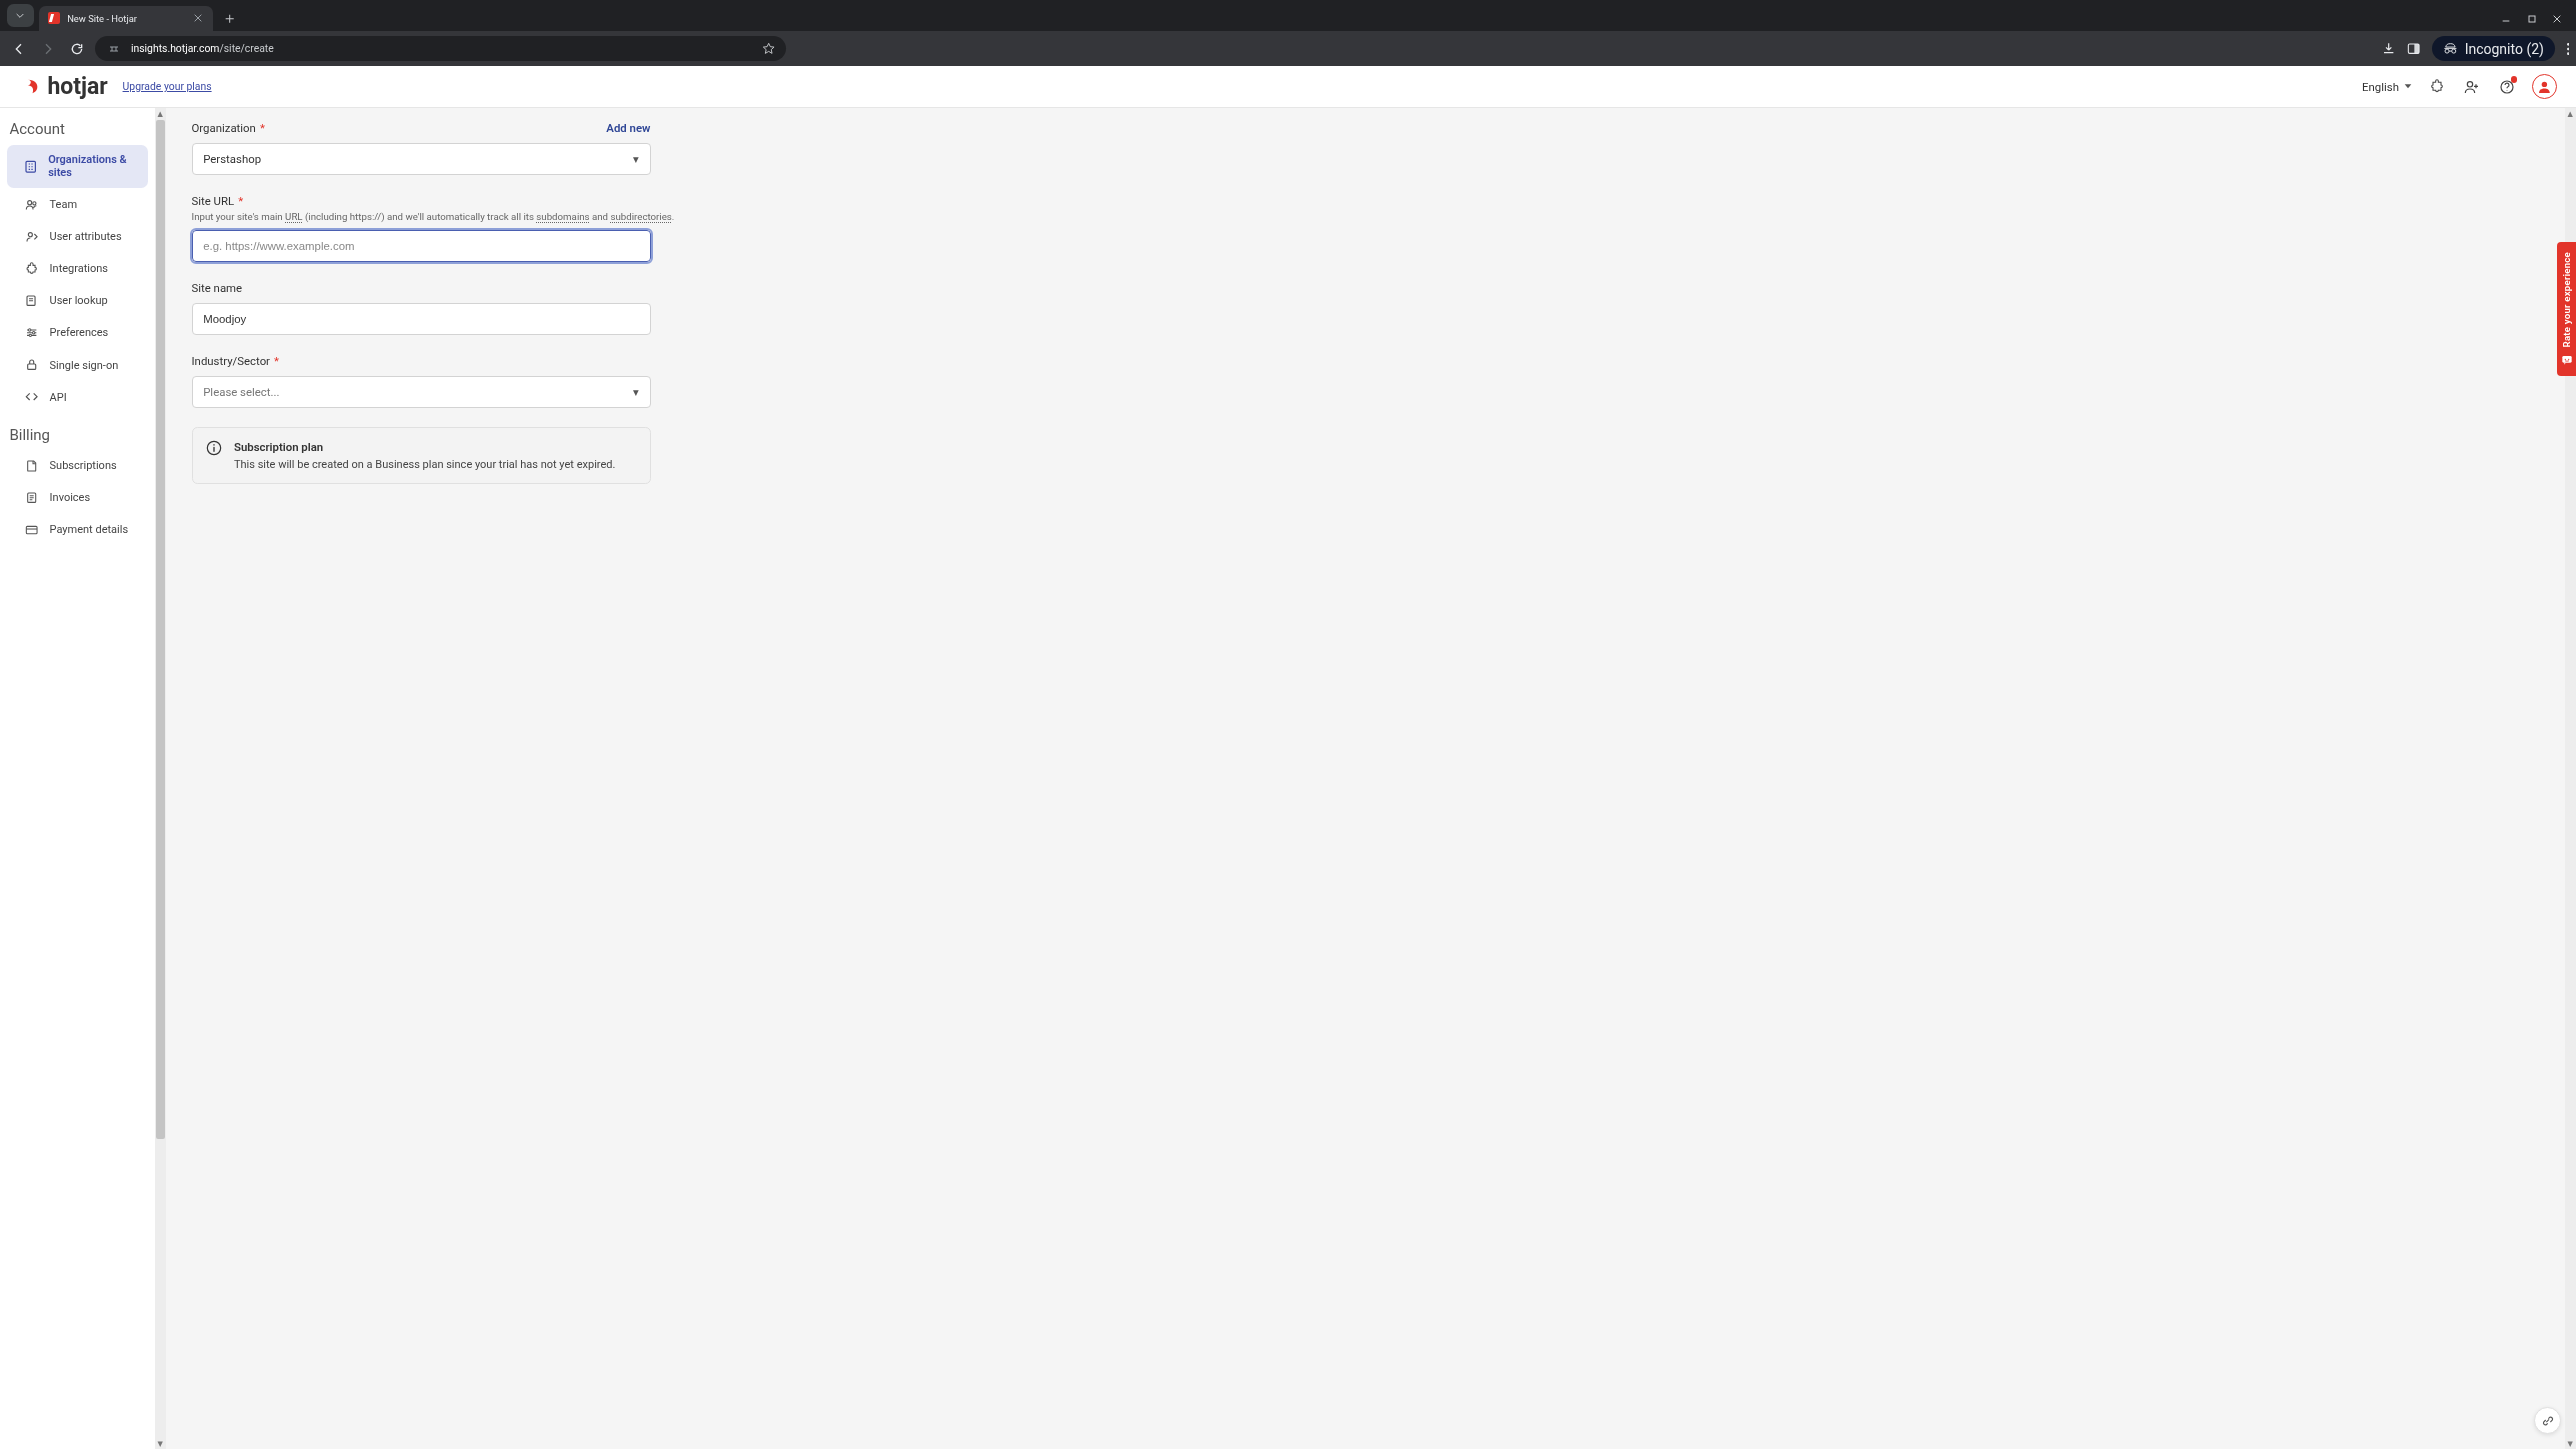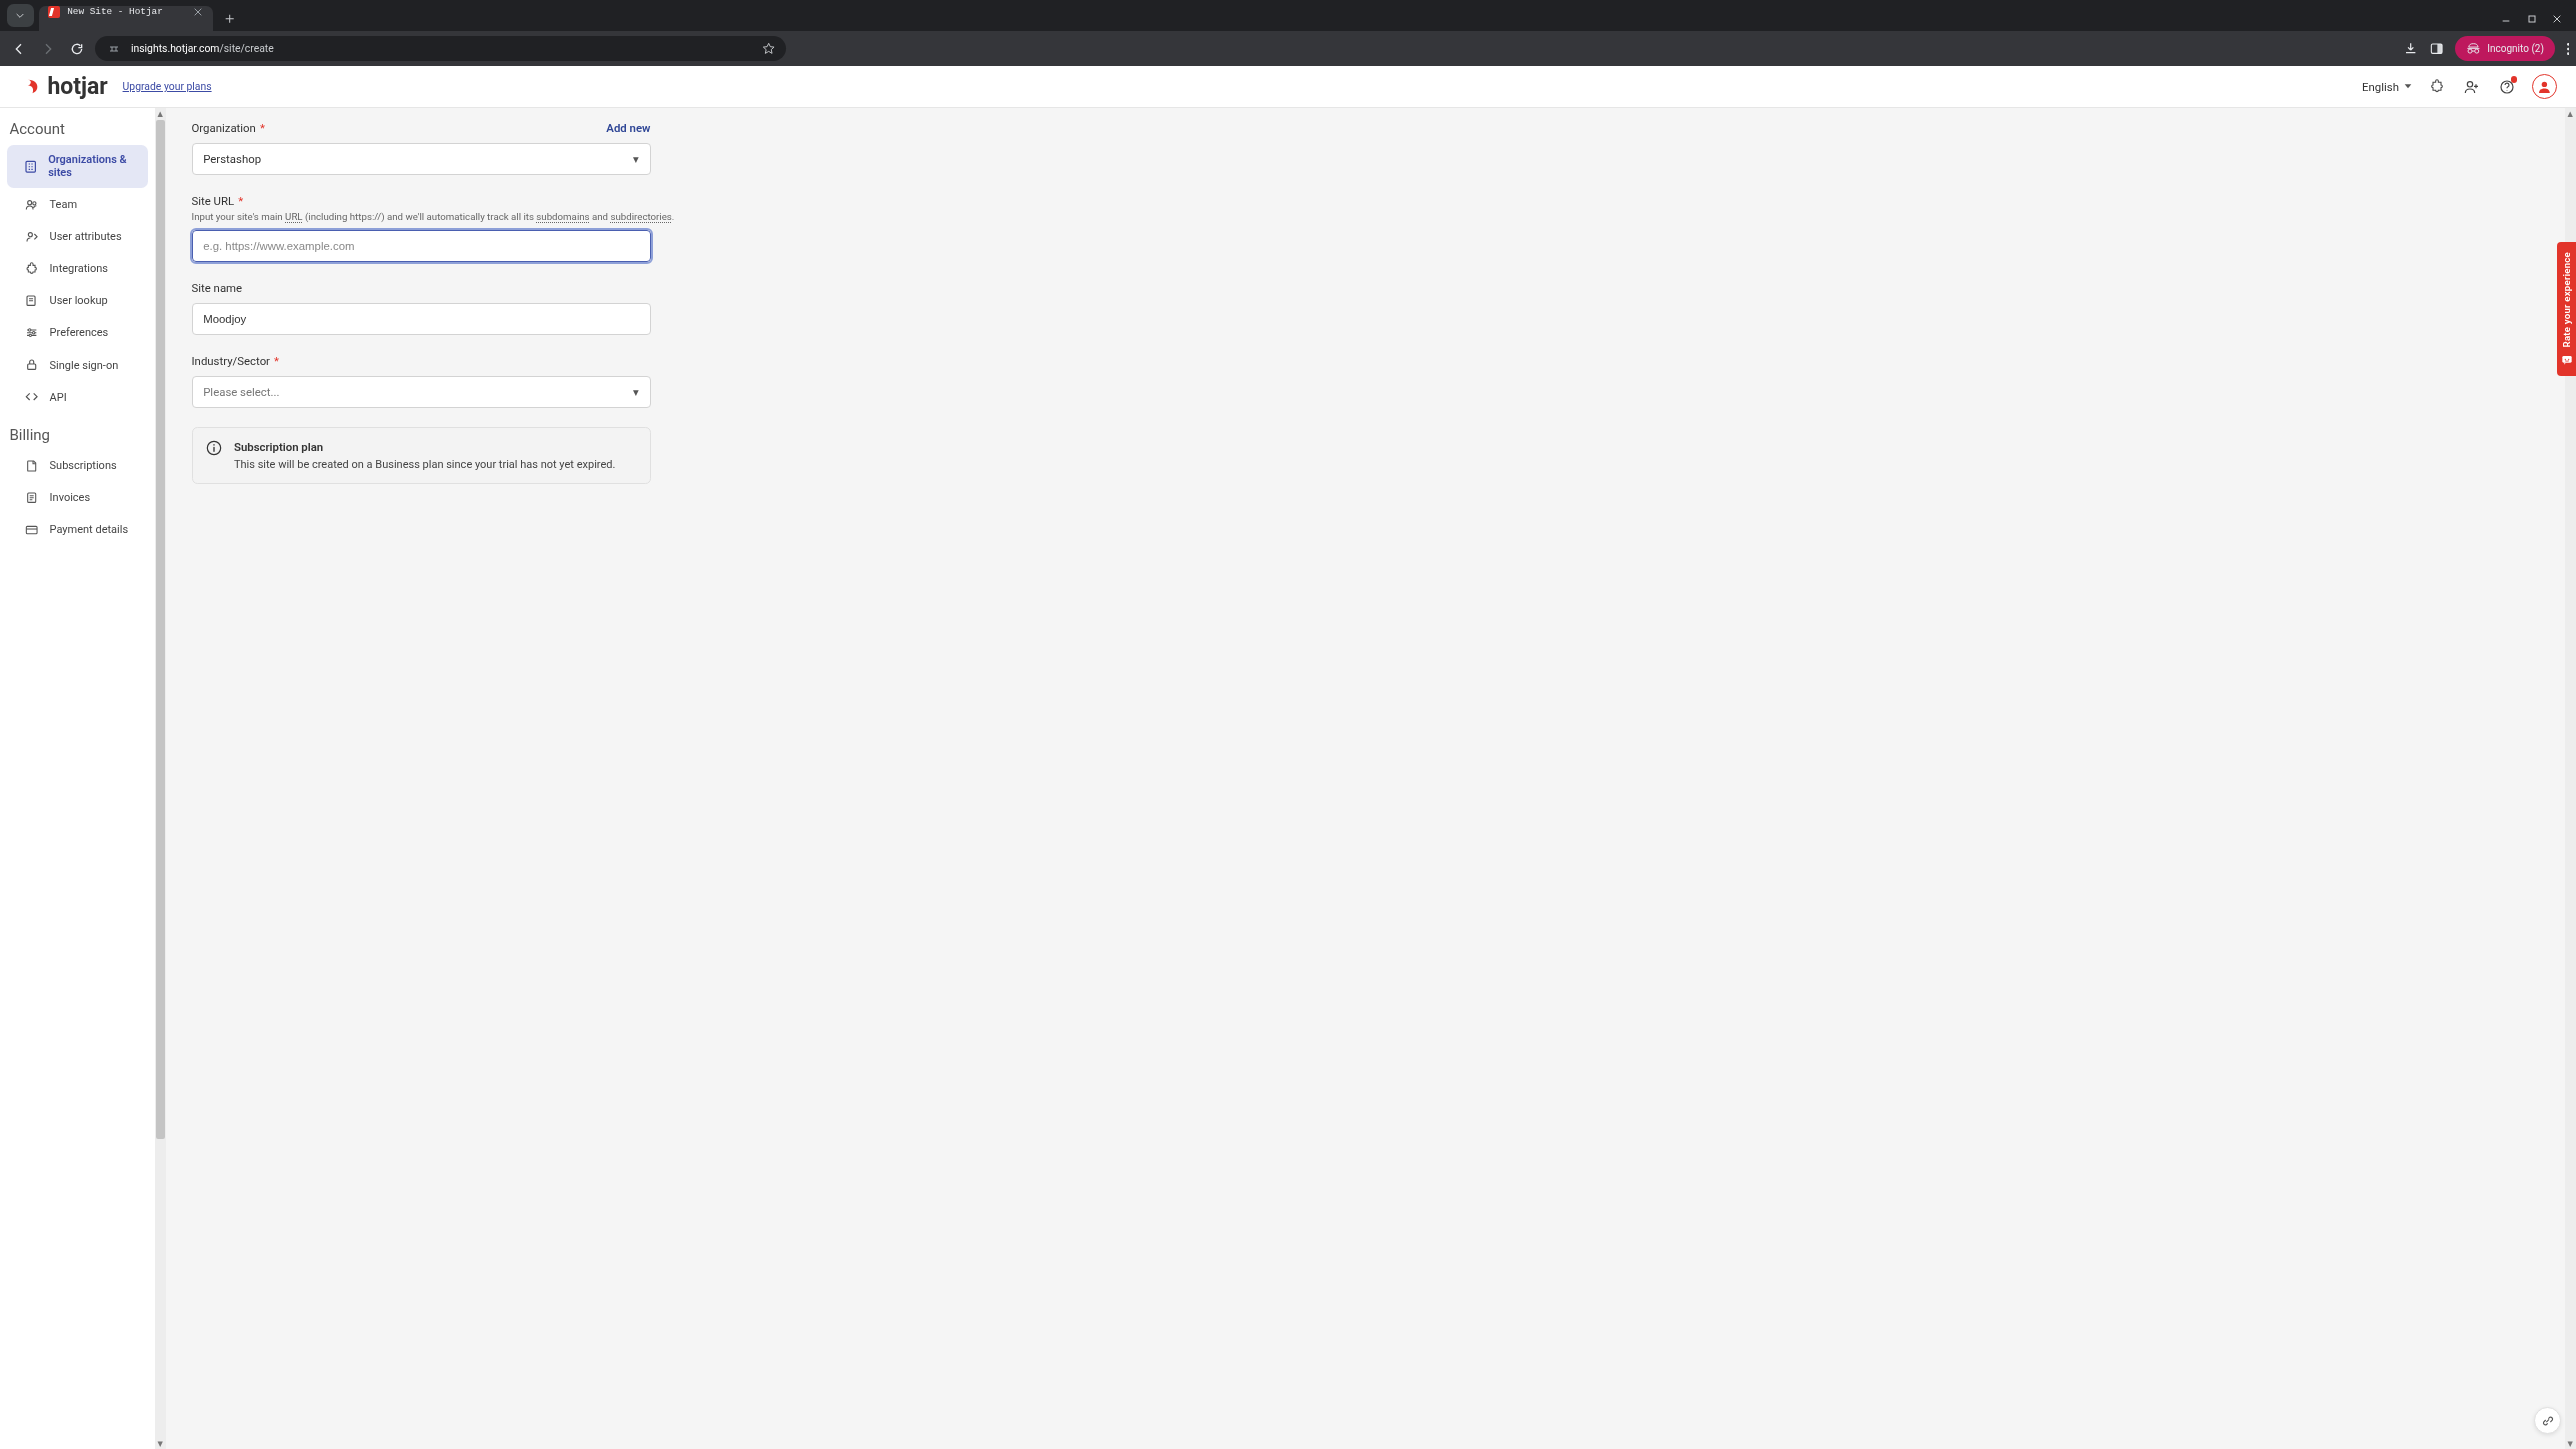--- a/index.html
+++ b/index.html
@@ -17,38 +17,38 @@
     --app-link: #3c4ba5;
     --app-red: #e2342a;
     --sidebar-active-bg: #e4e7f5;
     --border: #d3d3d3;
   }
 
   
   .chrome { display: flex; flex-direction: column; height: 100%; color: var(--chrome-text); }
   .tabstrip { height: 31px; background: #202124; display: flex; align-items: flex-end; }
   .tab-dropdown { width: 27px; height: 23px; margin: 0 5.4px 4px 6.7px; background: #3c4043; border-radius: 6.7px; display:flex;align-items:center;justify-content:center; }
-  .tab { height: 25.5px; background: var(--chrome-tab-bg); border-radius: 6.7px 6.7px 0 0; display:flex; padding: 0 9.4px; gap:6.7px; min-width: 174px; font-family: Liberation Mono, monospace; }
+  .tab { height: 25.5px; background: var(--chrome-tab-bg); border-radius: 6.7px 6.7px 0 0; display:flex; align-items:center; padding: 0 9.4px; gap:6.7px; min-width: 174px; }
   .tab .favicon { width:12px; height:12px; background:#e2342a; border-radius:2px; position:relative; }
   .tab .favicon::after { content:""; position:absolute; left:2px; top:2px; width:3.4px; height:8px; background:#fff; transform:skewX(-15deg); }
   .tab .title { font-size: 9.4px; color: var(--chrome-text); flex:1; white-space:nowrap; overflow:hidden; text-overflow:ellipsis; }
   .tab .close, .newtab { width:12px; height:12px; display:flex; align-items:center; justify-content:center; color: var(--chrome-icon); }
   .newtab { margin-left: 10.7px; margin-bottom: 6.7px; }
   .tabstrip-spacer { flex:1; }
   .window-controls { display:flex; gap: 17.4px; padding-right: 14.8px; padding-bottom: 8px; color: var(--chrome-icon); }
 
   .toolbar { height: 35px; background: var(--chrome-toolbar); display:flex; align-items:center; padding: 0 6.7px; gap: 5.4px; }
   .toolbar .nav-btn { width:24px; height:24px; display:flex; align-items:center; justify-content:center; color: var(--chrome-icon); border-radius:50%; }
   .urlbar { flex:1; height:25.5px; background: var(--chrome-url-bg); border-radius: 13.4px; display:flex; align-items:center; padding: 0 10.7px; gap: 9.4px; max-width: 691px; }
   .urlbar .site-chip { width:16px; height:16px; display:flex; align-items:center; justify-content:center; }
   .urlbar .url { font-size: 10.4px; color: #c9cccf; }
   .urlbar .url .host { color: #fff; }
   .urlbar-spacer { flex:1; }
   .toolbar-right { display:flex; align-items:center; gap: 12px; margin-left:auto; }
-  .incognito-chip { height:25.5px; background: #be185d; border-radius: 13.4px; display:flex; align-items:center; padding: 0 10.7px; gap: 6.7px; font-size: 10px; }
+  .incognito-chip { height:25.5px; background: #0f172a; border-radius: 13.4px; display:flex; align-items:center; padding: 0 10.7px; gap: 6.7px; font-size: 14px; }
 
   
   .viewport { flex:1; background: var(--app-bg); color: var(--app-text); position: relative; overflow: hidden; }
 
   .app-header { height: 42px; background: #fff; border-bottom: 0.7px solid #e6e6e6; display:flex; align-items:center; padding: 0 19px 0 23px; gap: 14.8px; }
   .logo { display:flex; align-items:center; gap:5.4px; font-weight:700; font-size:23px; color:#333; }
   .logo-mark { display:inline-flex; }
   .upgrade-link { font-size:10.4px; color: var(--app-link); text-decoration: underline; }
   .header-spacer { flex:1; }
   .lang-select { display:flex; align-items:center; gap:5.4px; font-size:11.4px; color:#333; }

